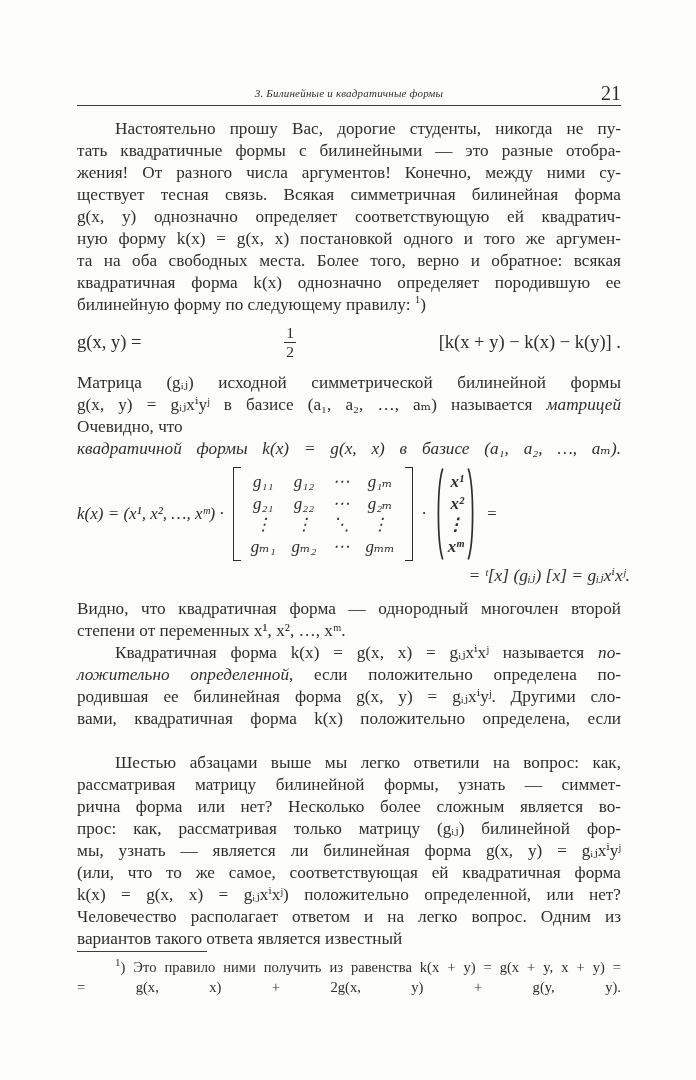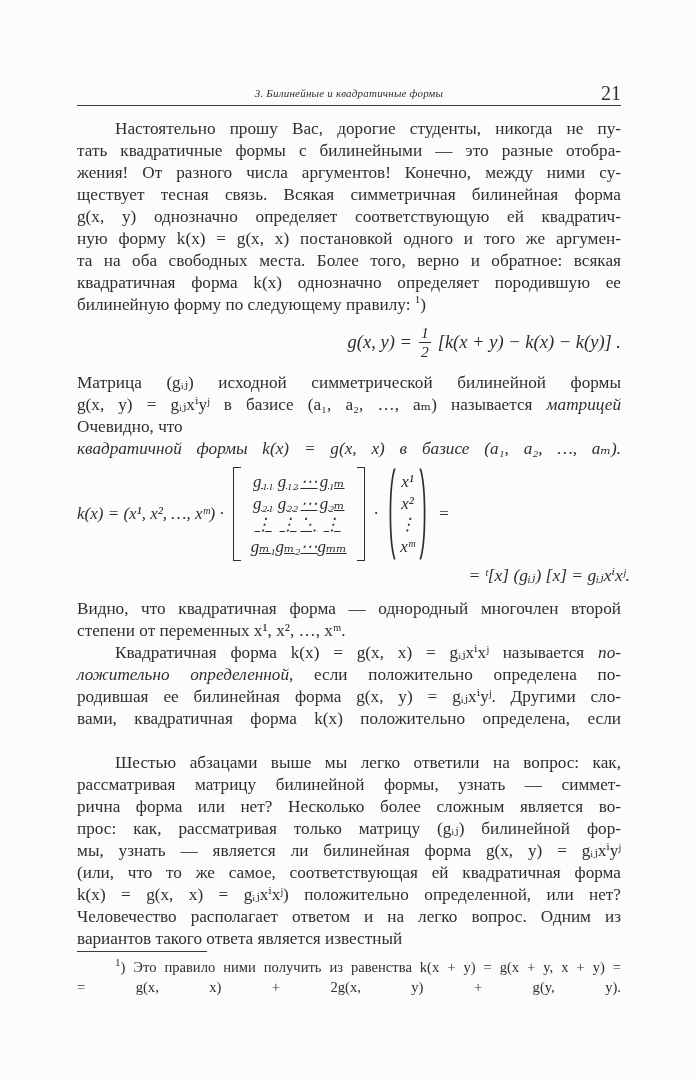--- a/index.html
+++ b/index.html
@@ -47,22 +47,22 @@
     white-space: nowrap;
   }
   .noj { text-align-last: left; }
   .indent { padding-left: 38px; }
   .it { font-style: italic; }
   sup.fm { font-size: 11px; line-height: 0; }
 
   
   .formula-rule {
     top: 318px; left: 77px; width: 544px; height: 48px;
-    display: flex; align-items: center; justify-content: flex-end;
-    font-size: 18.5px; font-style: italic;
+    display: flex; align-items: center; justify-content: space-between;
+    font-size: 18.5px; 
   }
   .frac {
     display: inline-flex; flex-direction: column; align-items: center;
     font-size: 15.5px; line-height: 1.12;
     margin: 0 7px;
   }
   .frac .den { border-top: 1.4px solid #2e2e2e; padding: 0 2px; }
 
   
   .eq-matrix {
@@ -70,28 +70,28 @@
     display: flex; align-items: center;
     font-size: 17px; font-style: italic;
   }
   .eq-lhs { margin-right: 9px; white-space: pre; }
   .sqb { align-self: stretch; width: 7px; margin: 3px 0; }
   .sqb-l { border: 1.6px solid #2e2e2e; border-right: none; }
   .sqb-r { border: 1.6px solid #2e2e2e; border-left: none; }
   .mgrid {
     display: grid;
     grid-template-columns: repeat(4, auto);
+    column-gap: 16px;
     padding: 3px 10px;
     align-items: center;
-    text-decoration: underline;
   }
   .mgrid span { line-height: 21.5px; text-align: center; }
   .middot { margin: 0 9px; }
   .vec { display: flex; flex-direction: column; justify-content: center; padding: 0 3px; }
-  .vec span { line-height: 21.5px; text-align: center; }
+  .vec span { line-height: 21.5px; text-align: right; font-weight: bold; }
   .paren { width: 9px; height: 94px; }
   .paren svg { display: block; width: 100%; height: 100%; }
   .eq-equals { margin-left: 10px; }
   .eq-line2 {
     top: 564px; left: 86px; width: 544px;
     text-align: right;
     font-size: 17.5px; font-style: italic;
     line-height: 22px;
   }
 

